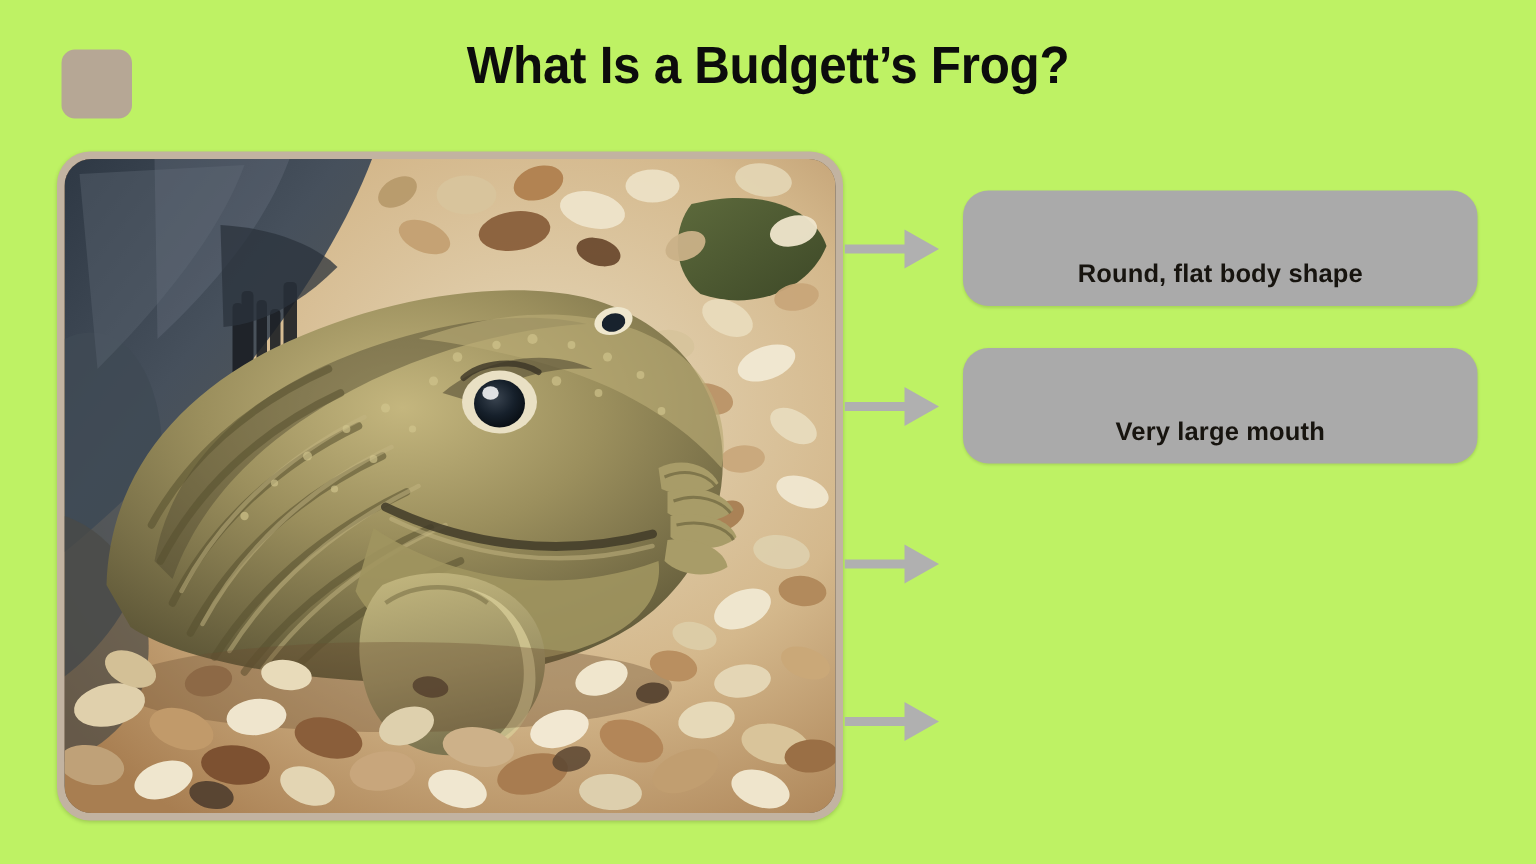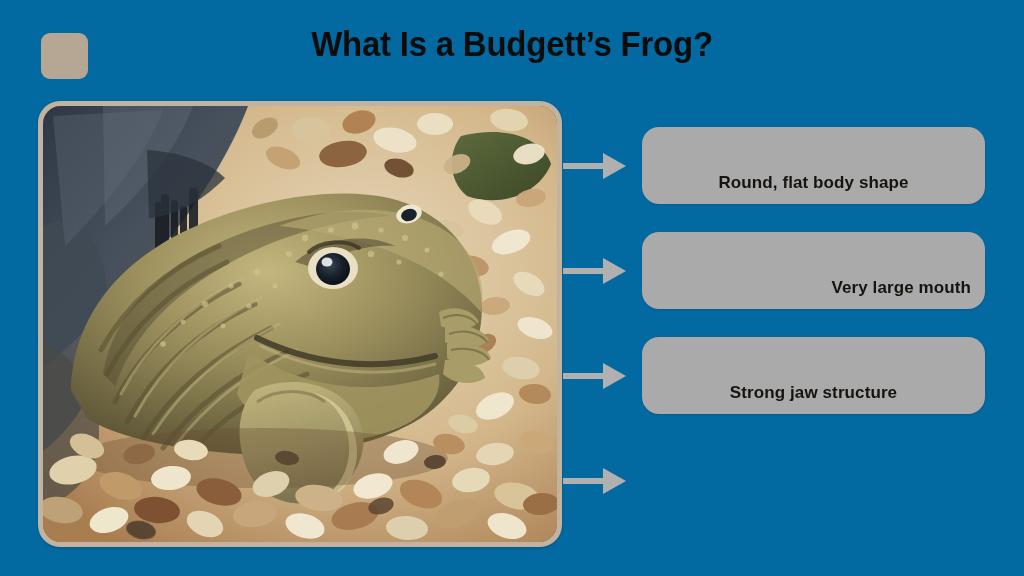--- a/index.html
+++ b/index.html
@@ -10,21 +10,21 @@
   body {
     width: 1024px;
     height: 576px;
     overflow: hidden;
     font-family: "Liberation Sans", sans-serif;
     position: relative;
   }
   #slide {
     position: absolute;
     inset: 0;
-    background: #0369a1;
+    background: #bef264;
   }
 
   
   #accent-square {
     position: absolute;
     left: 41px;
     top: 33px;
     width: 47px;
     height: 46px;
     background: #b6a795;
@@ -92,21 +92,21 @@
     font-family: "Liberation Sans", sans-serif;
     font-size: 17px;
     font-weight: bold;
     color: #17140f;
     text-align: center;
     letter-spacing: 0.1px;
     padding: 0 14px;
     margin-top: 35px;
   }
   #callout-0 { top: 127px; }
-  #callout-1 { top: 232px; justify-content: flex-end; }
+  #callout-1 { top: 232px; }
   #callout-2 { top: 337px; }
   #callout-3 { top: 442px; }
 
   
   .arrow {
     position: absolute;
     left: 563px;
     width: 64px;
     height: 30px;
   }
@@ -353,17 +353,14 @@
       <path d="M0,12 L40,12 L40,2 L63,15 L40,28 L40,18 L0,18 Z" fill="#b0b0b0"></path>
     </svg>
   </div>
 
   <div class="callout" id="callout-0">
     <span class="callout-label">Round, flat body shape</span>
   </div>
   <div class="callout" id="callout-1">
     <span class="callout-label">Very large mouth</span>
   </div>
-  <div class="callout" id="callout-2">
-    <span class="callout-label">Strong jaw structure</span>
-  </div>
 
 </div>
 
 </body></html>

